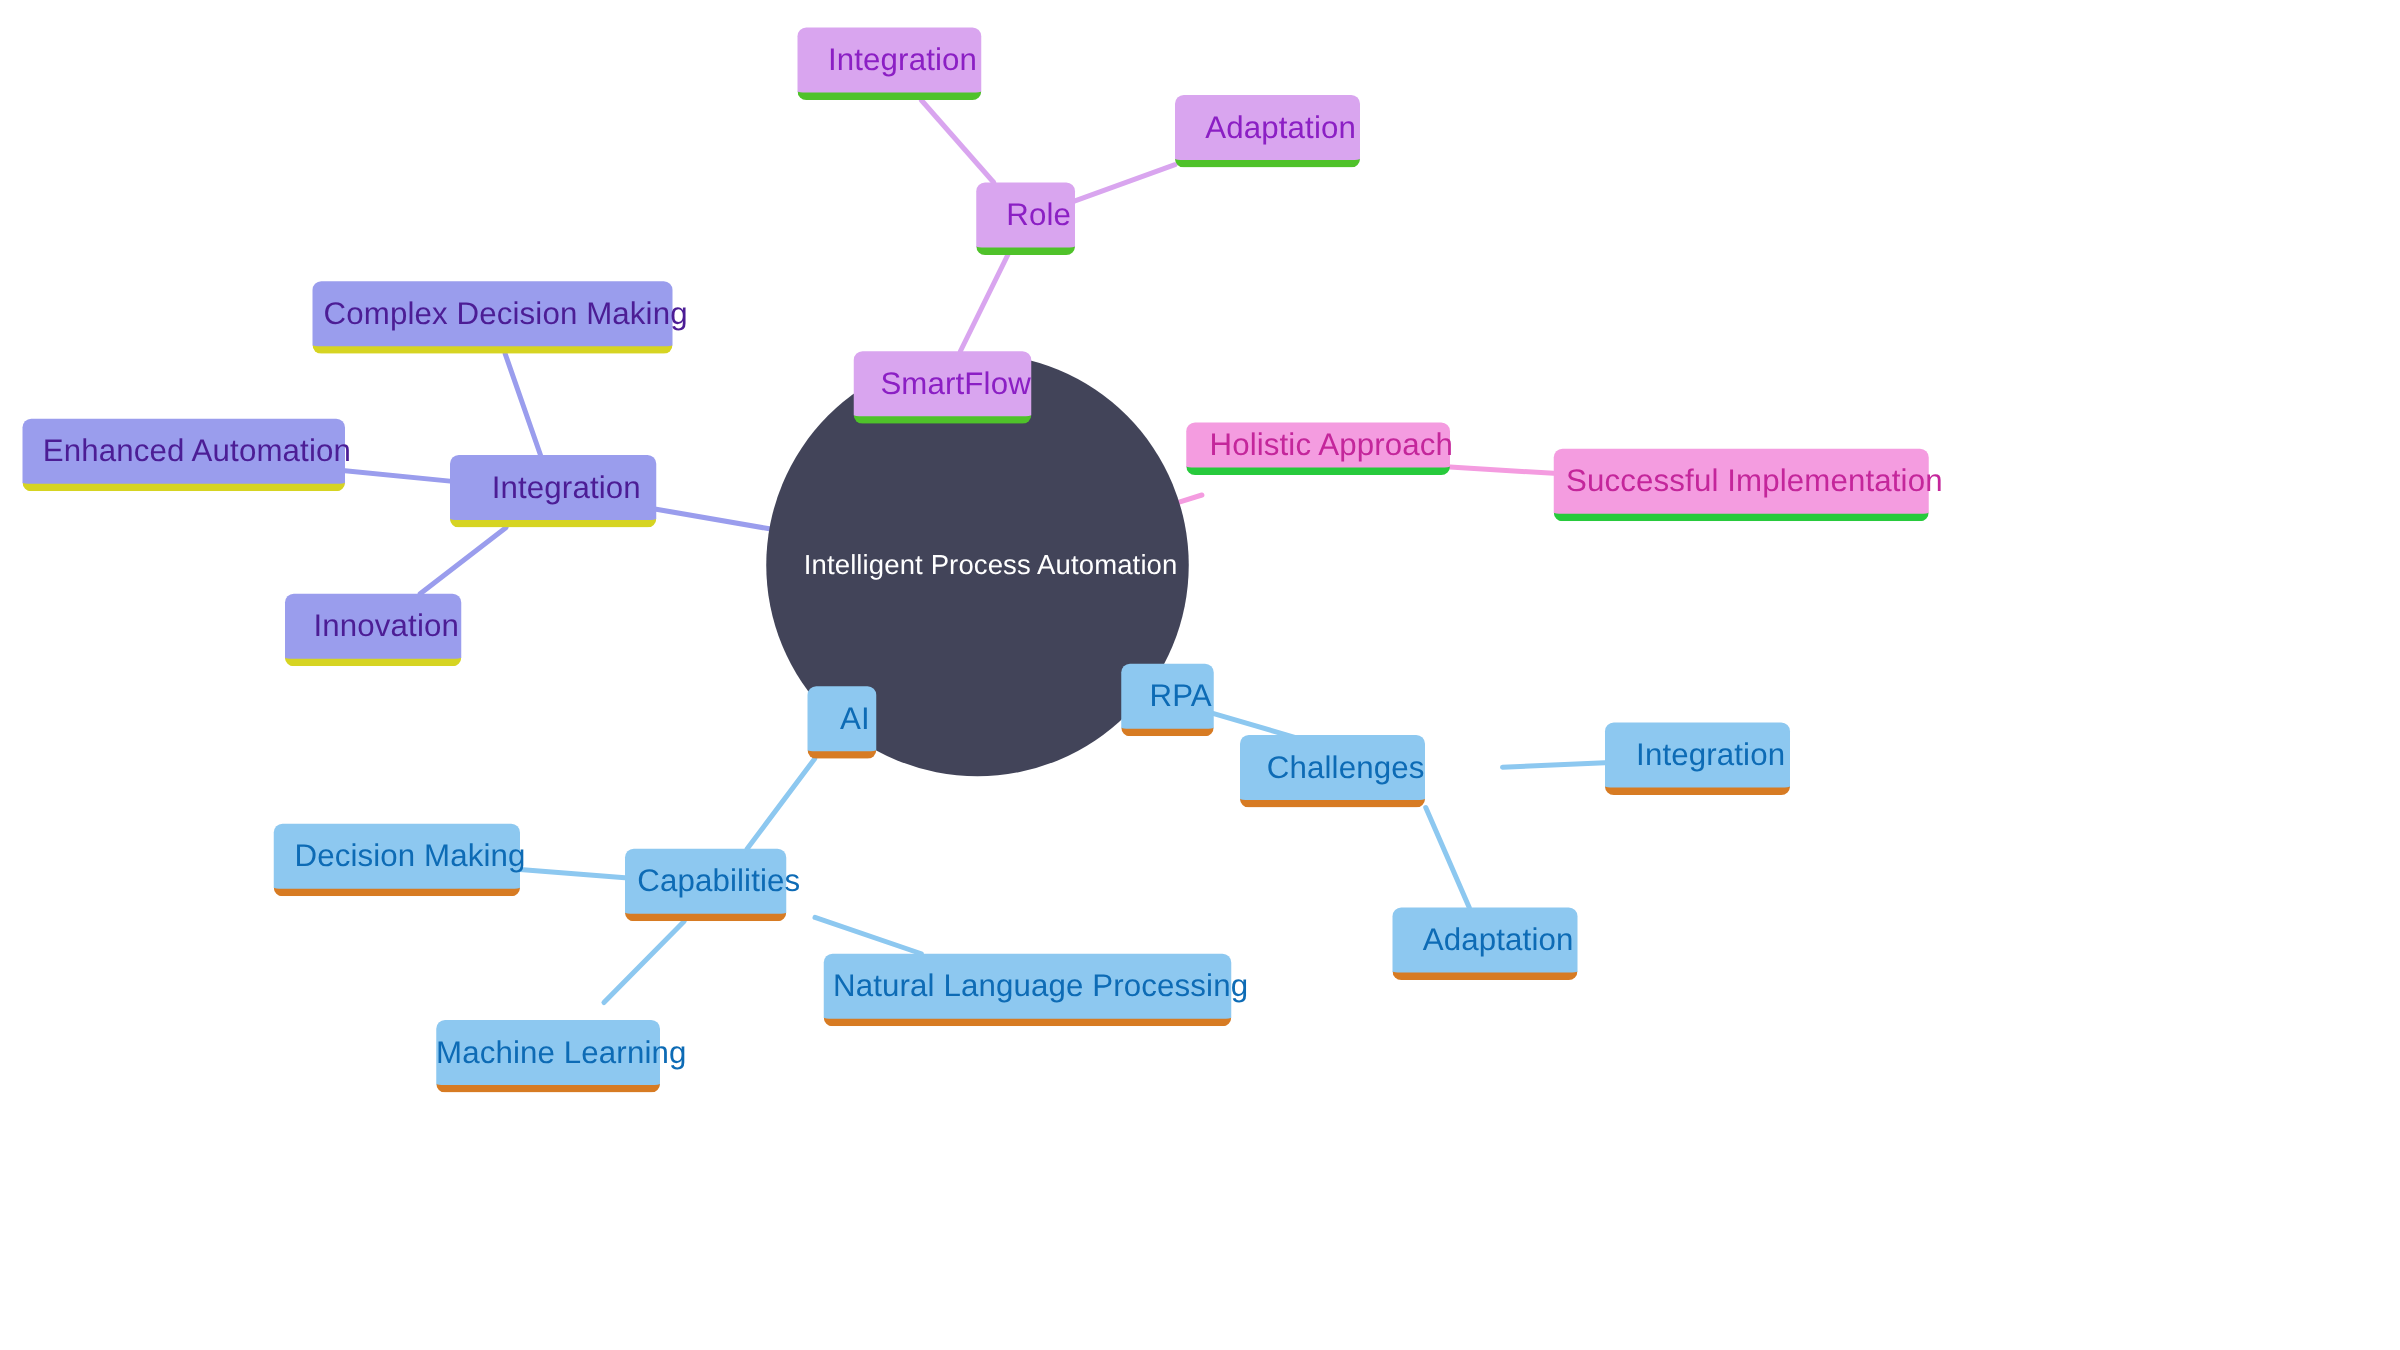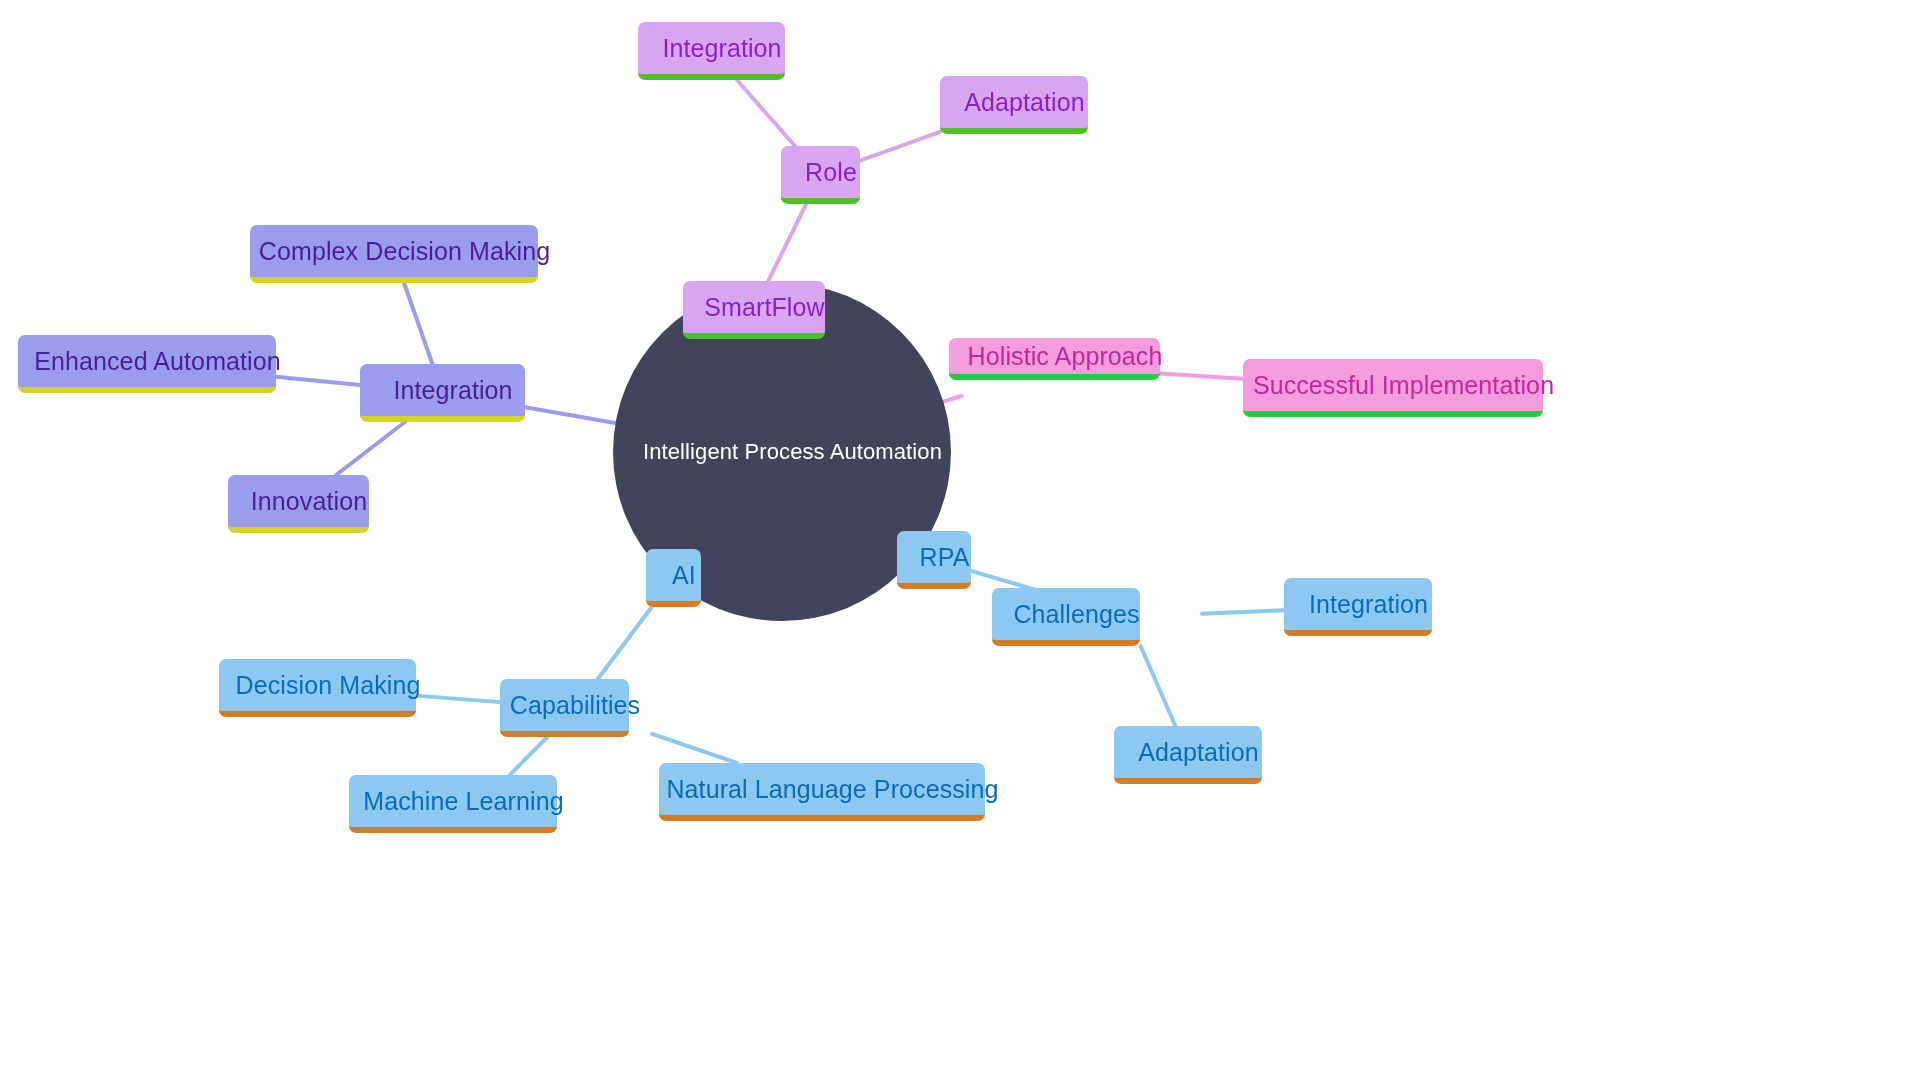--- a/index.html
+++ b/index.html
@@ -139,21 +139,21 @@
       </div>
       <div class="node fam-blue" style="left: 646px; top: 549px; width: 55px; height: 58px;">
         <span class="node-label">AI</span>
       </div>
       <div class="node fam-blue" style="left: 500px; top: 679px; width: 129px; height: 58px;">
         <span class="node-label">Capabilities</span>
       </div>
       <div class="node fam-blue" style="left: 219px; top: 659px; width: 197px; height: 58px;">
         <span class="node-label">Decision Making</span>
       </div>
-      <div class="node fam-blue" style="left: 349px; top: 775px; width: 208px; height: 58px;">
+      <div class="node fam-blue" style="left: 349px; top: 816px; width: 179px; height: 58px;">
         <span class="node-label">Machine Learning</span>
       </div>
       <div class="node fam-blue" style="left: 659px; top: 763px; width: 326px; height: 58px;">
         <span class="node-label">Natural Language Processing</span>
       </div>
       <div class="node fam-blue" style="left: 897px; top: 531px; width: 74px; height: 58px;">
         <span class="node-label">RPA</span>
       </div>
       <div class="node fam-blue" style="left: 992px; top: 588px; width: 148px; height: 58px;">
         <span class="node-label">Challenges</span>

